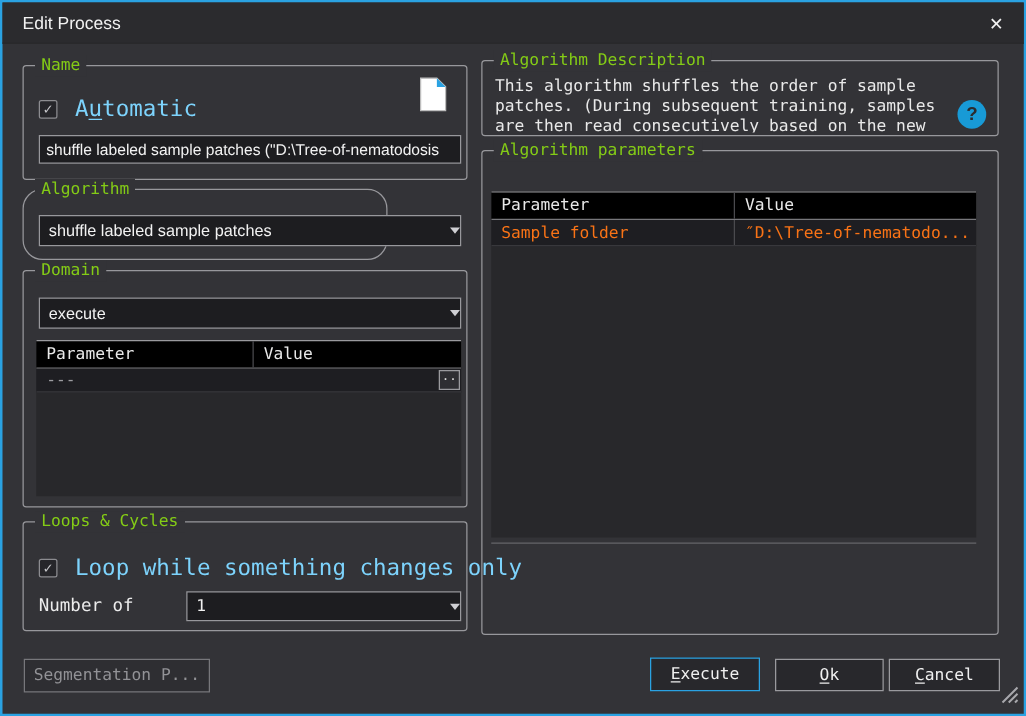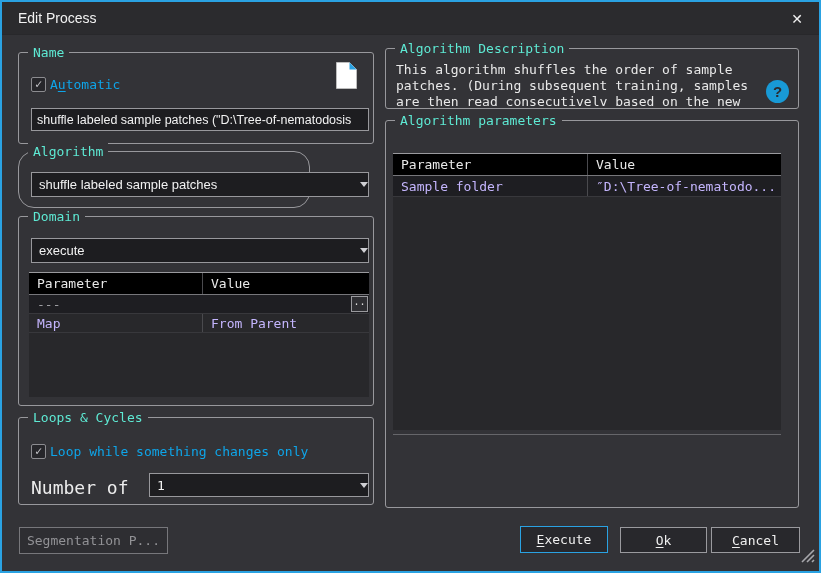--- a/index.html
+++ b/index.html
@@ -20,36 +20,36 @@
   .title { font-family:"Liberation Sans",sans-serif; font-size:14px; color:#f2f2f2; }
   .close {
     position:absolute; right:12px; top:7px; width:20px; height:20px;
     display:flex; align-items:center; justify-content:center;
     color:#f2f2f2; font-size:14px; font-family:"Liberation Sans",sans-serif; cursor:default;
   }
   
   .group { position:absolute; border:1px solid #98989c; border-radius:3px; }
   .glabel {
     position:absolute; top:-9px; left:9px; background:#333337; padding:0 5px;
-    font-size:13px; line-height:17px; color:#5eead4; white-space:pre;
+    font-size:13px; line-height:17px; color:#84cc16; white-space:pre;
   }
   #g-name   { left:18px;  top:52px;  width:356px; height:92px;  }
   #g-alg    { left:18px;  top:151px; width:292px; height:57px;border-radius:16px;  }
   #g-domain { left:18px;  top:216px; width:356px; height:190px; }
   #g-loops  { left:18px;  top:417px; width:356px; height:88px;  }
   #g-desc   { left:385px; top:48px;  width:414px; height:61px;  }
   #g-params { left:385px; top:120px; width:414px; height:388px; }
   
   .chkrow { position:absolute; display:flex; align-items:center; }
   .checkbox {
     width:15px; height:15px; background:#26262a; border:1px solid #8c8c90;
     border-radius:2px; display:flex; align-items:center; justify-content:center; flex:0 0 auto;
   }
   .checkmark { color:#c4c4c8; font-size:12px; line-height:13px; }
-  .chklabel { margin-left:4px; font-size:13px; color:#0ea5e9; white-space:pre; }
+  .chklabel { margin-left:14px; font-size:18px; color:#7dd3fc; white-space:pre; }
   .chklabel u { text-underline-offset:2px; }
   
   .textinput {
     position:absolute; background:#1d1d20; border:1px solid #98989c;
     color:#f2f2f2; font-family:"Liberation Sans",sans-serif; font-size:12.5px;
     padding:0 5px; outline:none;
   }
   
   .combo {
     position:absolute; background:#1d1d20; border:1px solid #98989c;
@@ -63,21 +63,21 @@
     border-top:5px solid #cfcfd3;
   }
   
   .tbl { position:absolute; background:#28282b; display:flex; flex-direction:column; overflow:hidden; }
   .tbl-header {
     display:flex; background:#000000; border-top:1px solid #9a9a9e;
     border-bottom:1px solid #77777b; flex:0 0 auto;
   }
   .tbl-header .cell { color:#e9e9e9; }
   .cell {
-    font-size:13px; color:#c4b5fd; padding:0 0 0 8px; white-space:pre;
+    font-size:13px; color:#f97316; padding:0 0 0 8px; white-space:pre;
     overflow:hidden; display:flex; align-items:center;
   }
   .tbl-row { display:flex; border-bottom:1px solid #38383c; position:relative; flex:0 0 auto; }
   .tbl-row.selected { background:#1e1e22; }
   .dim { color:#9d9da1; }
   .tbl-fill { flex:1 1 auto; }
   
   #domain-table { left:10px; top:55px; width:340px; height:125px; }
   #domain-table .tbl-header { height:23px; }
   #domain-table .tbl-row { height:19px; }
@@ -100,21 +100,21 @@
   .desc-text { position:absolute; left:10px; top:13px; width:358px; height:44px; overflow:hidden; }
   .dline { height:16px; line-height:16px; font-size:13px; color:#e9e9e9; white-space:pre; }
   .help-icon {
     position:absolute; right:9px; top:31px; width:23px; height:23px; border-radius:50%;
     background:#189ad6; color:#2b2b2e; display:flex; align-items:center; justify-content:center;
     font-size:15px; font-weight:bold; font-family:"Liberation Sans",sans-serif; cursor:default;
   }
   
   .doc-icon { position:absolute; right:15px; top:8px; width:23px; height:29px; cursor:default; }
   
-  .plain-label { position:absolute; font-size:18px; color:#ececec; white-space:pre; }
+  .plain-label { position:absolute; font-size:14px; color:#ececec; white-space:pre; }
   
   .btn {
     position:absolute; background:#28282c; border:1px solid #9a9a9e;
     color:#f0f0f0; font-family:inherit; font-size:13px;
     display:flex; align-items:center; justify-content:center; cursor:default; white-space:pre;
   }
   .btn u { text-underline-offset:2px; }
   #btn-seg { left:19px; top:527px; width:149px; height:27px; color:#929296; border-color:#77777b; background:#2e2e32; }
   #btn-exec { left:520px; top:526px; width:88px; height:27px; border:1px solid #2aa2e2; }
   #btn-ok { left:620px; top:527px; width:87px; height:26px; }
@@ -164,24 +164,20 @@
     </div>
     <div class="tbl" id="domain-table">
       <div class="tbl-header">
         <span class="cell c1">Parameter</span>
         <span class="cell c2">Value</span>
       </div>
       <div class="tbl-row selected">
         <span class="cell c2 dim">---</span>
         <button class="browse-btn">..</button>
       </div>
-      <div class="tbl-row">
-        <span class="cell c1">Map</span>
-        <span class="cell c2">From Parent</span>
-      </div>
       <div class="tbl-fill"></div>
     </div>
   </div>
 
   <div class="group" id="g-loops">
     <span class="glabel">Loops &amp; Cycles</span>
     <div class="chkrow" style="left:12px; top:26px;">
       <span class="checkbox">
           <span class="checkmark">✓</span>
         </span>

